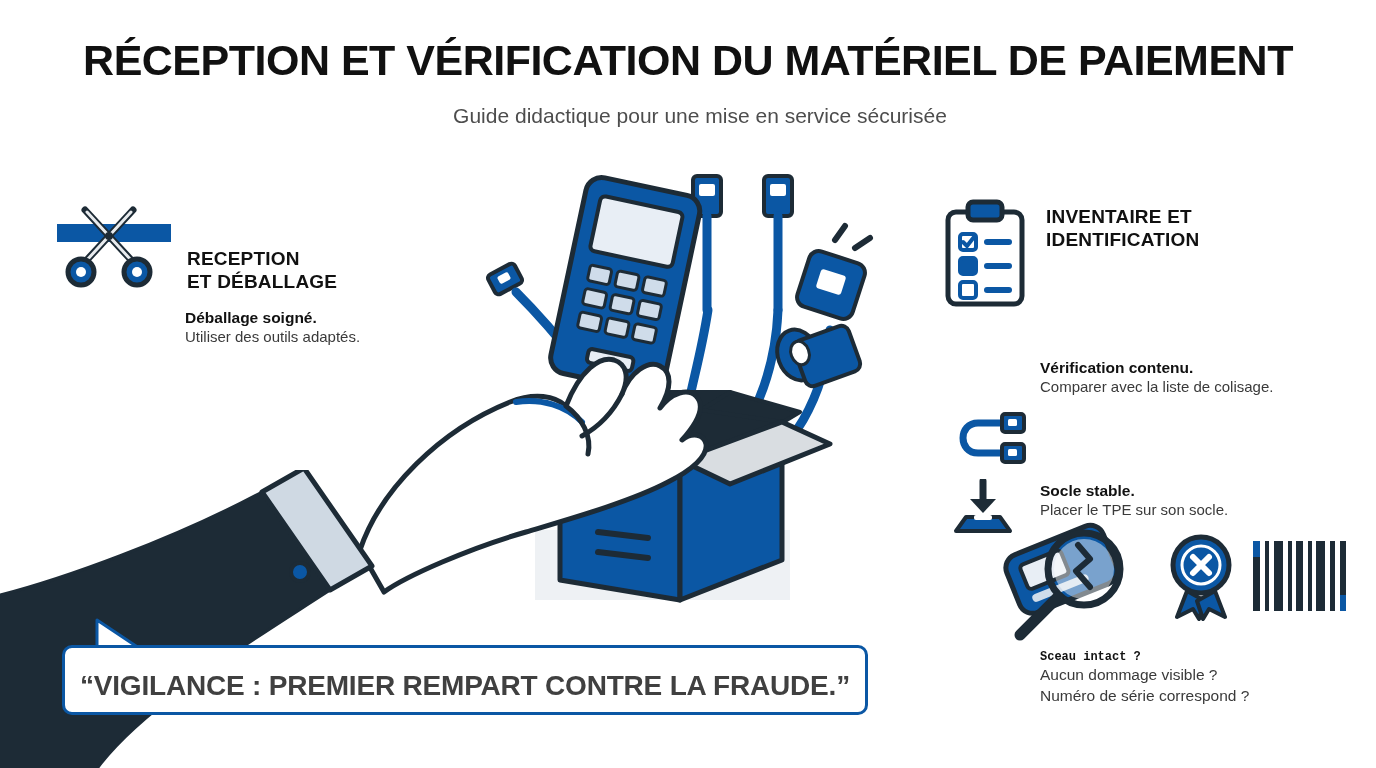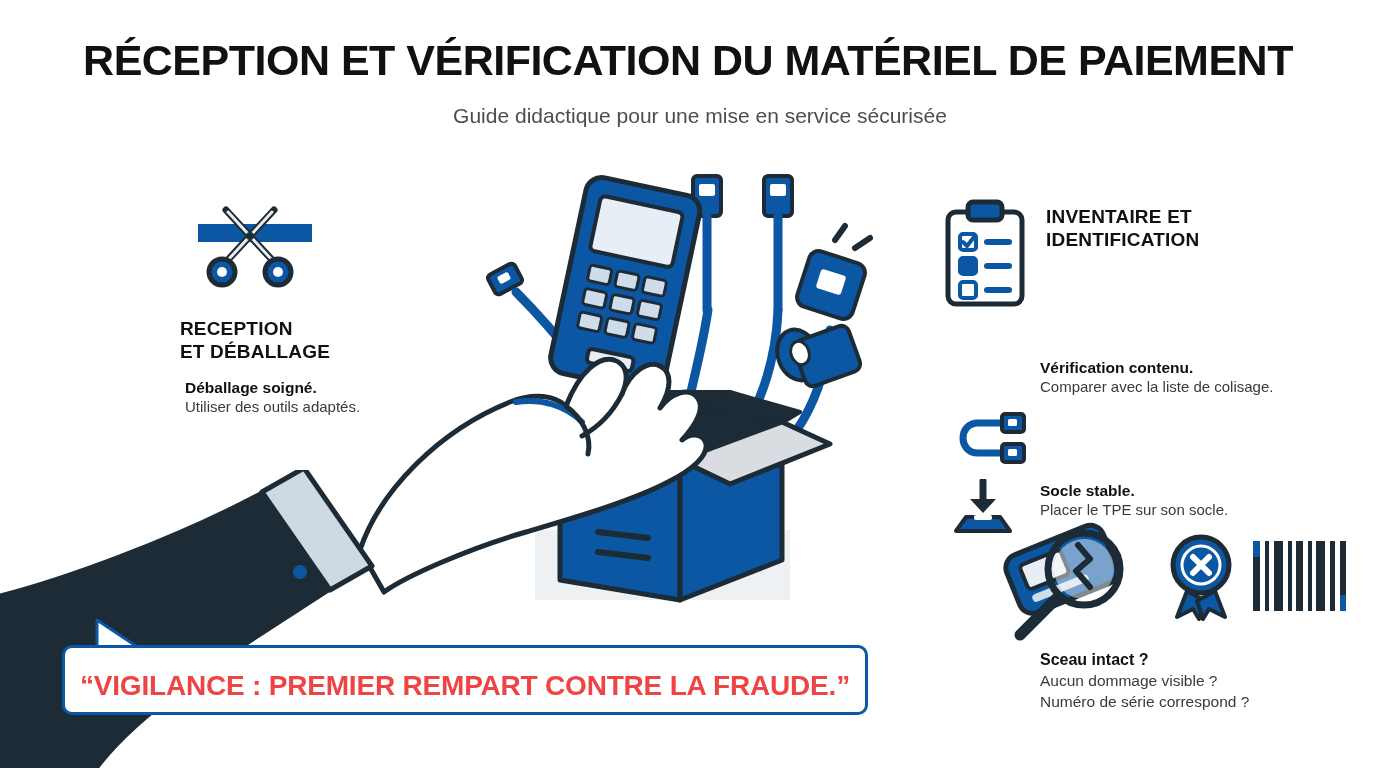--- a/index.html
+++ b/index.html
@@ -65,23 +65,22 @@
 
   
   #left-section {
     position: absolute;
     left: 55px;
     top: 200px;
     width: 400px;
   }
   #left-section .head-row {
     display: flex;
-    align-items: center;
+    align-items: flex-end;
     gap: 14px;
-    flex-direction: column;
   }
   #left-section .head-text { padding-top: 10px; }
   #left-section .sub-block {
     margin-top: 14px;
     margin-left: 130px;
   }
 
   
   #right-section {
     position: absolute;
@@ -128,24 +127,25 @@
     display: flex;
     align-items: center;
     gap: 10px;
     margin-top: 6px;
     margin-left: -60px;
   }
   #integrity .checks {
     margin-top: 4px;
   }
   #integrity .checks .q1 {
-    font-size: 16px;
+    font-size: 12px;
     font-weight: bold;
     color: #111111;
     line-height: 1.35;
+    font-family: Liberation Mono, monospace;
   }
   #integrity .checks .q {
     font-size: 15.5px;
     color: #3a3a3a;
     line-height: 1.35;
   }
 
   
   #central {
     position: absolute;
@@ -174,21 +174,21 @@
     border: 3px solid #0b57a4;
     border-radius: 10px;
     background: #ffffff;
     display: flex;
     align-items: center;
     justify-content: center;
   }
   #quote .quote-text {
     font-size: 28px;
     font-weight: bold;
-    color: #ef4444;
+    color: #404040;
     letter-spacing: -0.2px;
     white-space: nowrap;
     margin-top: 12px;
   }
   
   #quote-notch {
     position: absolute;
     left: 95px;
     top: 618px;
     width: 46px;

